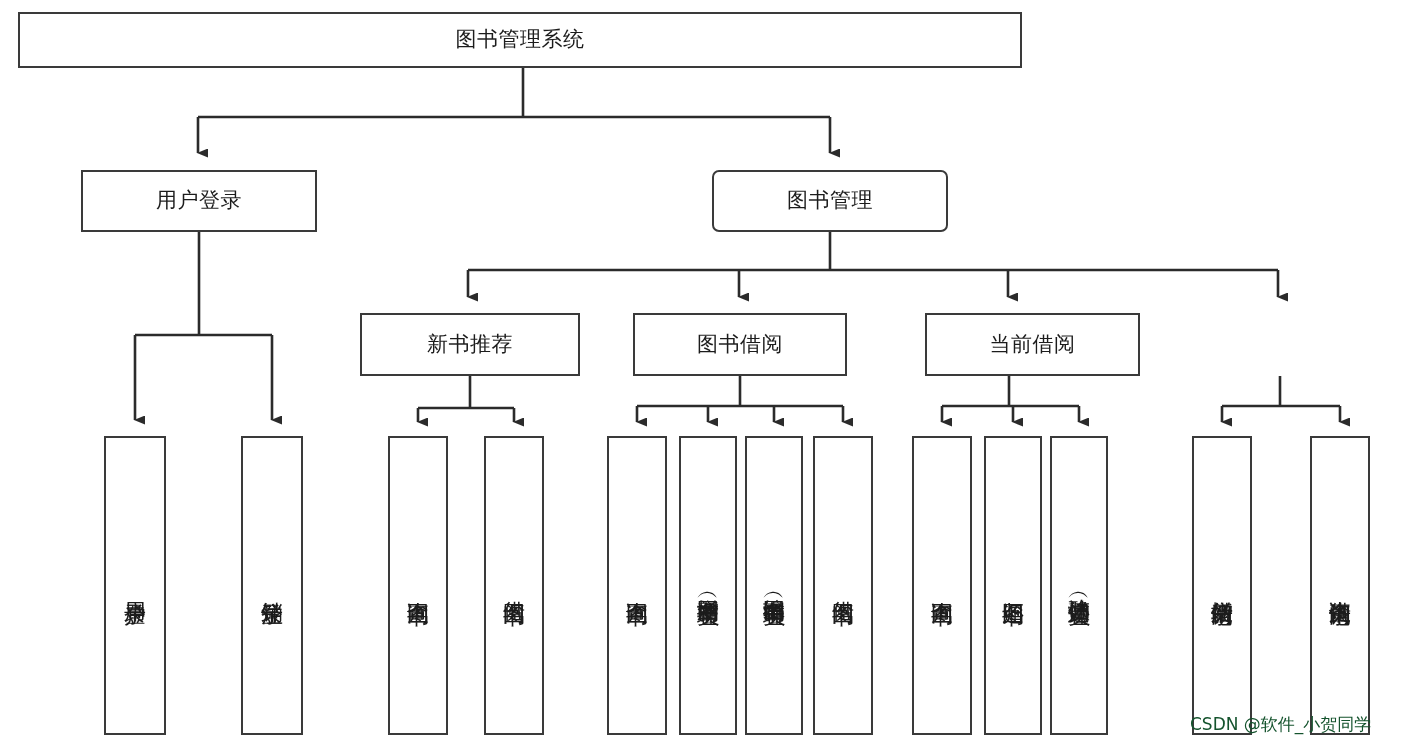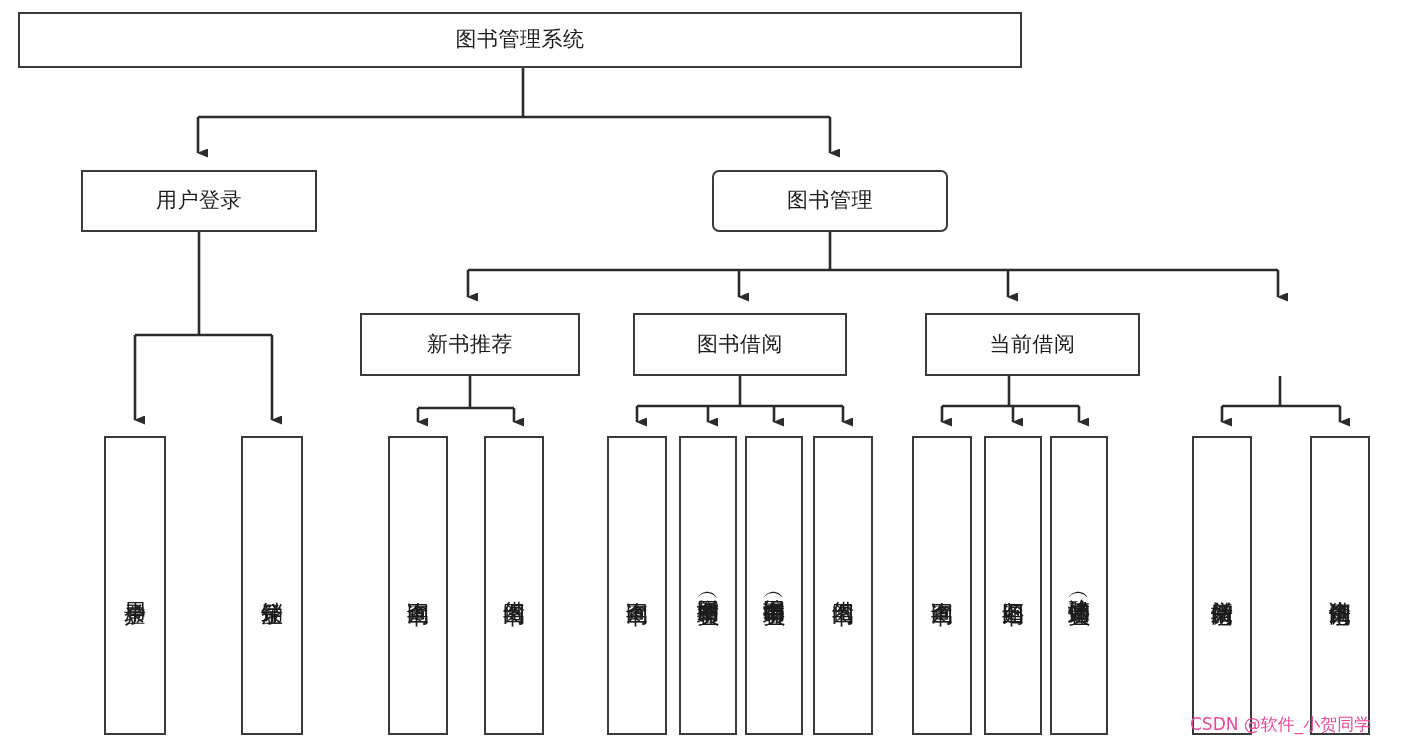--- a/index.html
+++ b/index.html
@@ -57,21 +57,21 @@
     top: 0;
     width: 1405px;
     height: 747px;
     pointer-events: none;
   }
   .watermark {
     position: absolute;
     left: 1190px;
     top: 713px;
     font-size: 17px;
-    color: #ec4899;
+    color: #14532d;
     white-space: nowrap;
     font-family: "DejaVu Sans", "Liberation Sans", sans-serif;
   }
 </style>
 </head>
 <body>
 
 <div id="diagram-root">
 
   <svg class="connectors" width="1405" height="747" viewBox="0 0 1405 747" xmlns="http://www.w3.org/2000/svg">

